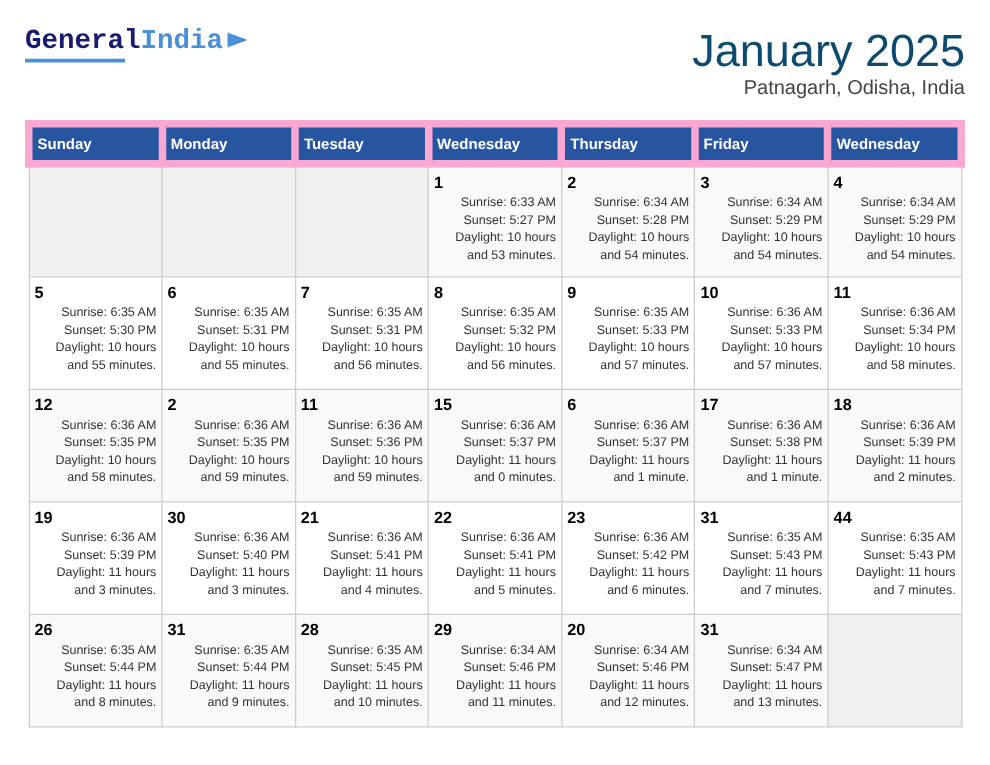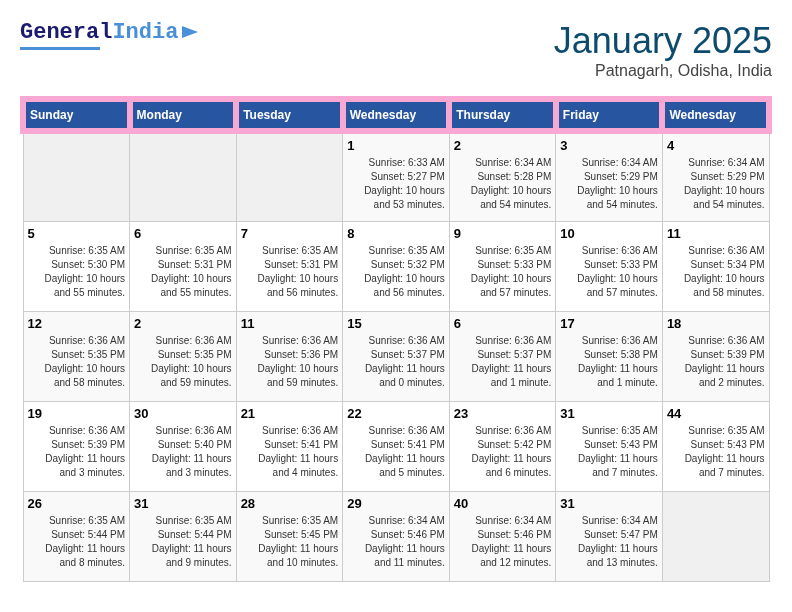--- a/index.html
+++ b/index.html
@@ -325,21 +325,21 @@
 and 10 minutes.</div>
         </td>
         <td>
           <div class="day-number">29</div>
           <div class="day-info" style="white-space: pre-line;">Sunrise: 6:34 AM
 Sunset: 5:46 PM
 Daylight: 11 hours
 and 11 minutes.</div>
         </td>
         <td>
-          <div class="day-number">40</div>
+          <div class="day-number">20</div>
           <div class="day-info" style="white-space: pre-line;">Sunrise: 6:34 AM
 Sunset: 5:46 PM
 Daylight: 11 hours
 and 12 minutes.</div>
         </td>
         <td>
           <div class="day-number">31</div>
           <div class="day-info" style="white-space: pre-line;">Sunrise: 6:34 AM
 Sunset: 5:47 PM
 Daylight: 11 hours

